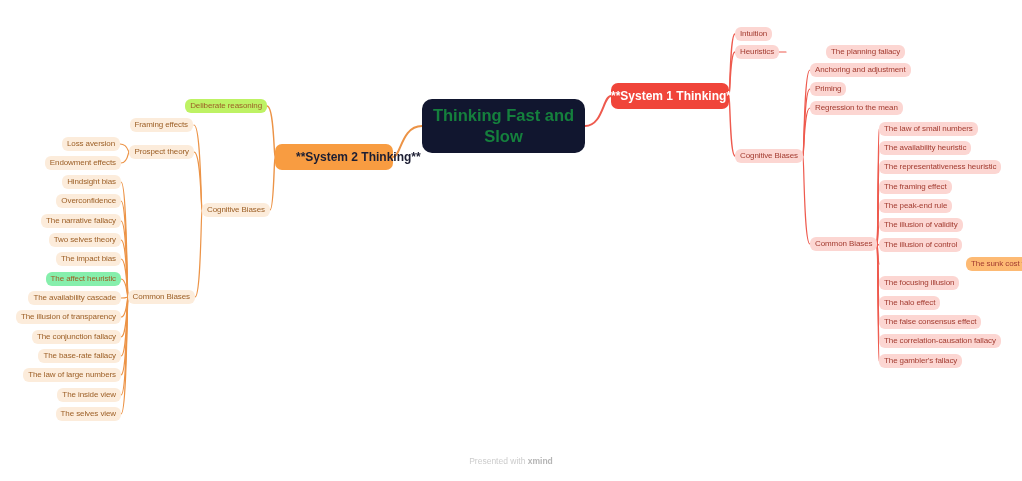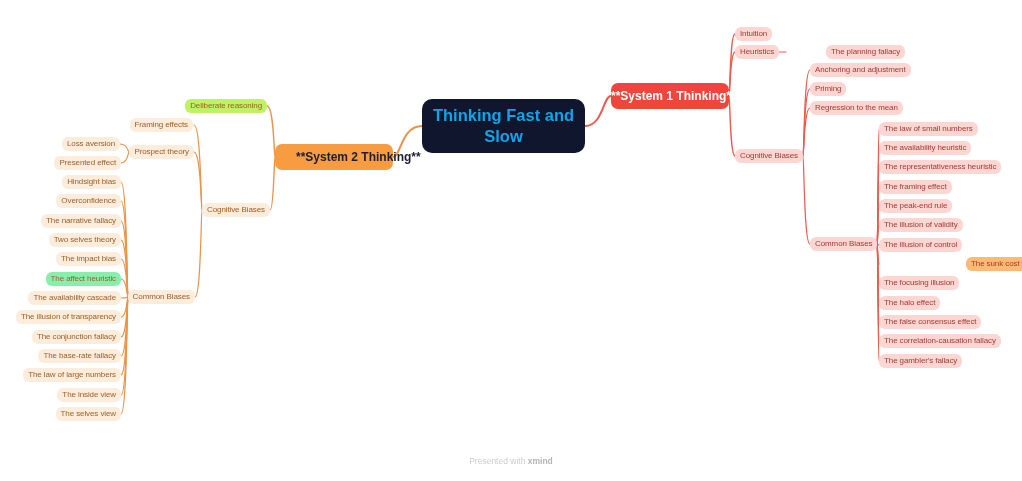--- a/index.html
+++ b/index.html
@@ -97,21 +97,21 @@
       <path d="M 128 297 C 127 297, 127 317, 121 317" fill="none" stroke="#ec9346" stroke-width="1.2" stroke-linecap="round"></path>
       <path d="M 128 297 C 127 297, 127 337, 121 337" fill="none" stroke="#ec9346" stroke-width="1.2" stroke-linecap="round"></path>
       <path d="M 128 297 C 127 297, 127 356, 121 356" fill="none" stroke="#ec9346" stroke-width="1.2" stroke-linecap="round"></path>
       <path d="M 128 297 C 127 297, 127 375, 121 375" fill="none" stroke="#ec9346" stroke-width="1.2" stroke-linecap="round"></path>
       <path d="M 128 297 C 127 297, 127 395, 121 395" fill="none" stroke="#ec9346" stroke-width="1.2" stroke-linecap="round"></path>
       <path d="M 128 297 C 127 297, 127 414, 121 414" fill="none" stroke="#ec9346" stroke-width="1.2" stroke-linecap="round"></path>
     </svg>
   <div id="footer" style="color: rgb(204, 204, 204);">
     <span>Presented with </span><span class="brand" style="color: rgb(181, 181, 181);">xmind</span>
   </div>
-<div class="node node-central" style="background: rgb(17, 22, 47); color: #0ea5e9; left: 422px; top: 99px;">Thinking Fast and Slow</div>
+<div class="node node-central" style="background: rgb(17, 22, 47); color: #15803d; left: 422px; top: 99px;">Thinking Fast and Slow</div>
     <div class="node node-main" style="background: rgb(240, 69, 58); color: rgb(255, 255, 255); left: 611px; top: 83px;">**System 1 Thinking**</div>
     <div class="node node-topic" style="background: rgb(252, 214, 210); color: rgb(163, 60, 49); left: 735px; top: 27px;">Intuition</div>
     <div class="node node-topic" style="background: rgb(252, 214, 210); color: rgb(163, 60, 49); left: 735px; top: 45px;">Heuristics</div>
     <div class="node node-topic" style="background: rgb(252, 214, 210); color: rgb(163, 60, 49); left: 786px; top: 45px; margin-left: 40px;">The planning fallacy</div>
     <div class="node node-topic" style="background: rgb(252, 214, 210); color: rgb(163, 60, 49); left: 735px; top: 149px;">Cognitive Biases</div>
     <div class="node node-topic" style="background: rgb(252, 214, 210); color: rgb(163, 60, 49); left: 810px; top: 63px;">Anchoring and adjustment</div>
     <div class="node node-topic" style="background: rgb(252, 214, 210); color: rgb(163, 60, 49); left: 810px; top: 82px;">Priming</div>
     <div class="node node-topic" style="background: rgb(252, 214, 210); color: rgb(163, 60, 49); left: 810px; top: 101px;">Regression to the mean</div>
     <div class="node node-topic" style="background: rgb(252, 214, 210); color: rgb(163, 60, 49); left: 810px; top: 237px;">Common Biases</div>
     <div class="node node-topic" style="background: rgb(252, 214, 210); color: rgb(163, 60, 49); left: 879px; top: 122px;">The law of small numbers</div>
@@ -126,21 +126,21 @@
     <div class="node node-topic" style="background: rgb(252, 214, 210); color: rgb(163, 60, 49); left: 879px; top: 296px;">The halo effect</div>
     <div class="node node-topic" style="background: rgb(252, 214, 210); color: rgb(163, 60, 49); left: 879px; top: 315px;">The false consensus effect</div>
     <div class="node node-topic" style="background: rgb(252, 214, 210); color: rgb(163, 60, 49); left: 879px; top: 334px;">The correlation-causation fallacy</div>
     <div class="node node-topic" style="background: rgb(252, 214, 210); color: rgb(163, 60, 49); left: 879px; top: 354px;">The gambler's fallacy</div>
     <div class="node node-main" style="background: rgb(248, 156, 65); color: rgb(28, 30, 51); right: 629px; top: 144px; padding-left: 21px;">**System 2 Thinking**</div>
     <div class="node node-topic" style="background: #bef264; color: rgb(156, 95, 38); right: 755px; top: 99px; border-radius: 6px;">Deliberate reasoning</div>
     <div class="node node-topic" style="background: rgb(252, 236, 219); color: rgb(156, 95, 38); right: 752px; top: 203px;">Cognitive Biases</div>
     <div class="node node-topic" style="background: rgb(252, 236, 219); color: rgb(156, 95, 38); right: 829px; top: 118px;">Framing effects</div>
     <div class="node node-topic" style="background: rgb(252, 236, 219); color: rgb(156, 95, 38); right: 828px; top: 145px;">Prospect theory</div>
     <div class="node node-topic" style="background: rgb(252, 236, 219); color: rgb(156, 95, 38); right: 902px; top: 137px;">Loss aversion</div>
-    <div class="node node-topic" style="background: rgb(252, 236, 219); color: rgb(156, 95, 38); right: 901px; top: 156px;">Presented effect</div>
+    <div class="node node-topic" style="background: rgb(252, 236, 219); color: rgb(156, 95, 38); right: 901px; top: 156px;">Endowment effects</div>
     <div class="node node-topic" style="background: rgb(252, 236, 219); color: rgb(156, 95, 38); right: 827px; top: 290px;">Common Biases</div>
     <div class="node node-topic" style="background: rgb(252, 236, 219); color: rgb(156, 95, 38); right: 901px; top: 175px;">Hindsight bias</div>
     <div class="node node-topic" style="background: rgb(252, 236, 219); color: rgb(156, 95, 38); right: 901px; top: 194px; margin-left: 8px;">Overconfidence</div>
     <div class="node node-topic" style="background: rgb(252, 236, 219); color: rgb(156, 95, 38); right: 901px; top: 214px;">The narrative fallacy</div>
     <div class="node node-topic" style="background: rgb(252, 236, 219); color: rgb(156, 95, 38); right: 901px; top: 233px;">Two selves theory</div>
     <div class="node node-topic" style="background: rgb(252, 236, 219); color: rgb(156, 95, 38); right: 901px; top: 252px;">The impact bias</div>
     <div class="node node-topic" style="background: #86efac; color: rgb(156, 95, 38); right: 901px; top: 272px;">The affect heuristic</div>
     <div class="node node-topic" style="background: rgb(252, 236, 219); color: rgb(156, 95, 38); right: 901px; top: 291px;">The availability cascade</div>
     <div class="node node-topic" style="background: rgb(252, 236, 219); color: rgb(156, 95, 38); right: 901px; top: 310px;">The illusion of transparency</div>
     <div class="node node-topic" style="background: rgb(252, 236, 219); color: rgb(156, 95, 38); right: 901px; top: 330px;">The conjunction fallacy</div>

